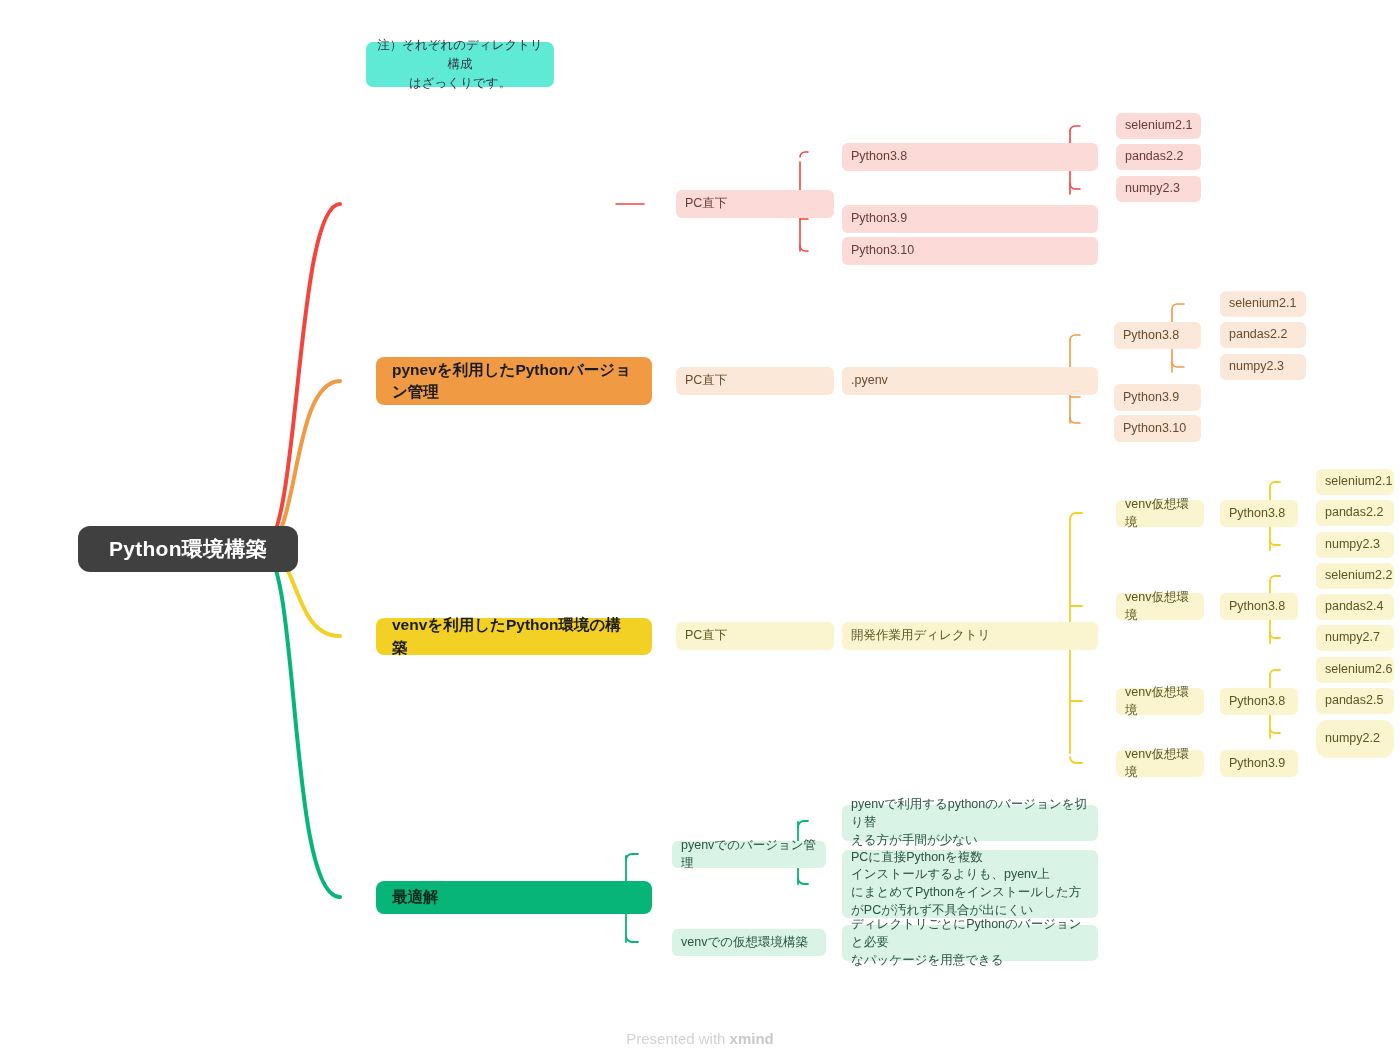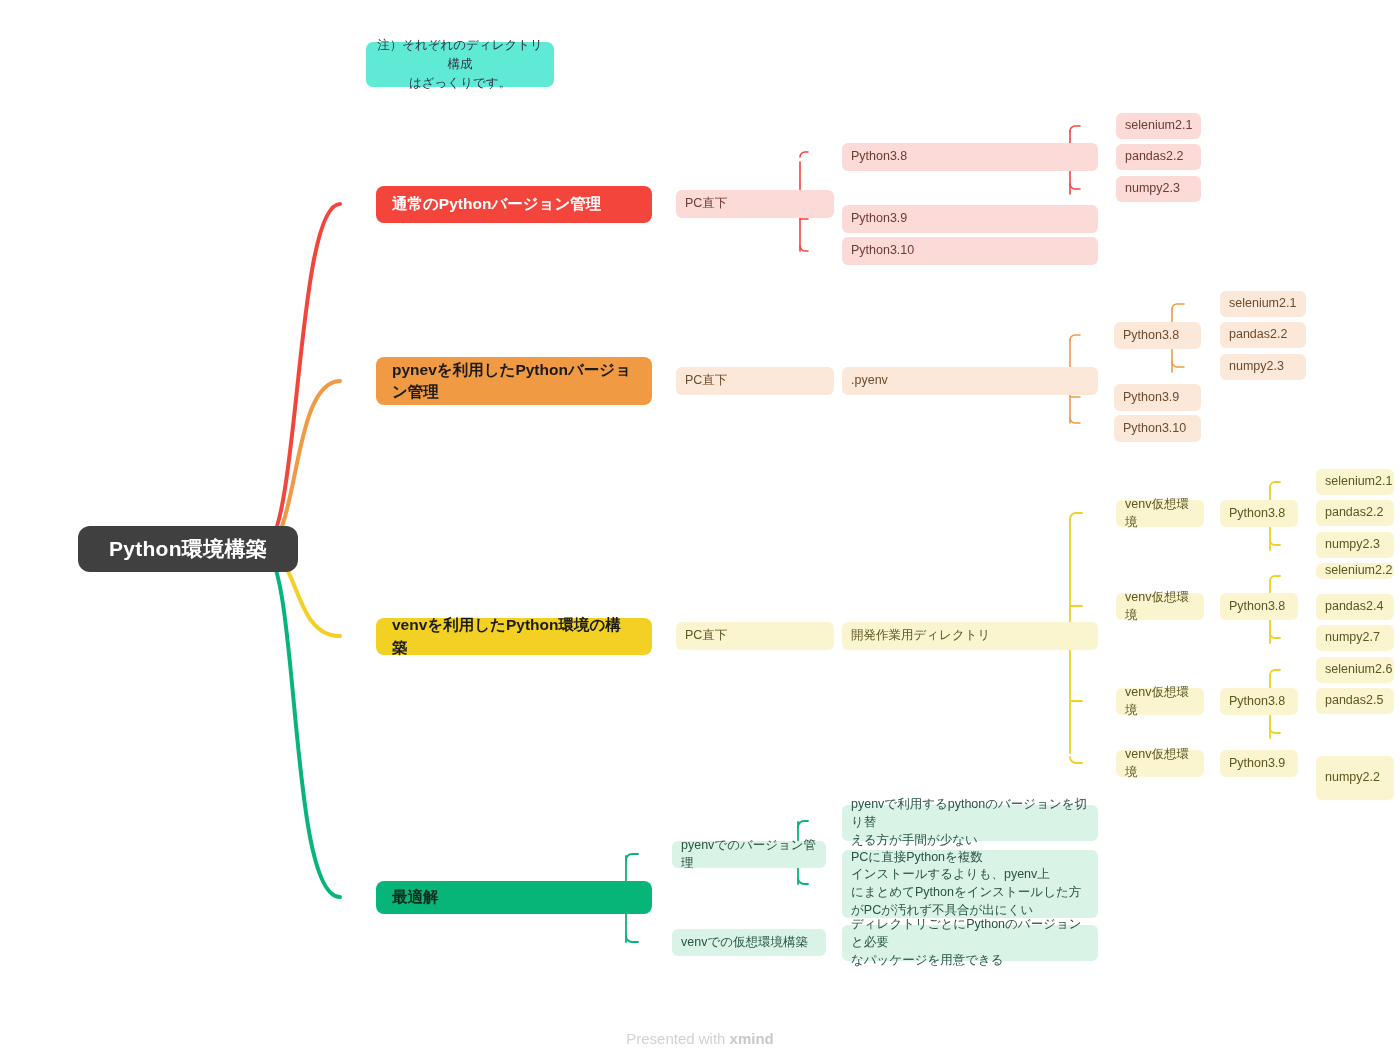--- a/index.html
+++ b/index.html
@@ -180,21 +180,20 @@
 
       <path d="M790,942 L808,942" stroke="#07b579" stroke-width="1.8"></path>
     </g>
   </svg>
 
   <div class="note" style="left:366px; top:42px; width:188px; height:45px;">注）それぞれのディレクトリ構成
 はざっくりです。</div>
 
   <div class="node root" style="left:42px; top:526px; width:220px; height:46px; justify-content:center;">Python環境構築</div>
 
-  <div class="node main red" style="left:340px; top:186px; width:276px; height:37px;">通常のPythonバージョン管理</div>
 
   <div class="node sub red" style="left:640px; top:190px; width:158px; height:28px;">PC直下</div>
 
   <div class="node sub red" style="left:806px; top:143px; width:256px; height:28px;">Python3.8</div>
   <div class="node sub red" style="left:806px; top:205px; width:256px; height:28px;">Python3.9</div>
   <div class="node sub red" style="left:806px; top:237px; width:256px; height:28px;">Python3.10</div>
 
   <div class="node sub red" style="left:1080px; top:113px; width:85px; height:26px;">selenium2.1</div>
   <div class="node sub red" style="left:1080px; top:144px; width:85px; height:26px;">pandas2.2</div>
   <div class="node sub red" style="left:1080px; top:176px; width:85px; height:26px;">numpy2.3</div>
@@ -220,29 +219,29 @@
   <div class="node sub yellow" style="left:806px; top:622px; width:256px; height:28px;">開発作業用ディレクトリ</div>
 
   <div class="node sub yellow" style="left:1080px; top:500px; width:88px; height:27px;">venv仮想環境</div>
   <div class="node sub yellow" style="left:1184px; top:500px; width:78px; height:27px;">Python3.8</div>
   <div class="node sub yellow" style="left:1280px; top:469px; width:78px; height:26px;">selenium2.1</div>
   <div class="node sub yellow" style="left:1280px; top:500px; width:78px; height:26px;">pandas2.2</div>
   <div class="node sub yellow" style="left:1280px; top:532px; width:78px; height:26px;">numpy2.3</div>
 
   <div class="node sub yellow" style="left:1080px; top:593px; width:88px; height:27px;">venv仮想環境</div>
   <div class="node sub yellow" style="left:1184px; top:593px; width:78px; height:27px;">Python3.8</div>
-  <div class="node sub yellow" style="left:1280px; top:563px; width:78px; height:16px;">selenium2.2</div>
+  <div class="node sub yellow" style="left:1280px; top:563px; width:78px; height:26px;">selenium2.2</div>
   <div class="node sub yellow" style="left:1280px; top:594px; width:78px; height:26px;">pandas2.4</div>
   <div class="node sub yellow" style="left:1280px; top:625px; width:78px; height:26px;">numpy2.7</div>
 
   <div class="node sub yellow" style="left:1080px; top:688px; width:88px; height:27px;">venv仮想環境</div>
   <div class="node sub yellow" style="left:1184px; top:688px; width:78px; height:27px;">Python3.8</div>
   <div class="node sub yellow" style="left:1280px; top:657px; width:78px; height:26px;">selenium2.6</div>
   <div class="node sub yellow" style="left:1280px; top:688px; width:78px; height:26px;">pandas2.5</div>
-  <div class="node sub yellow" style="left:1280px; top:756px; width:78px; height:44px;">numpy2.2</div>
+  <div class="node sub yellow" style="left:1280px; top:720px; width:78px; height:38px;border-radius:12px;">numpy2.2</div>
 
   <div class="node sub yellow" style="left:1080px; top:750px; width:88px; height:27px;">venv仮想環境</div>
   <div class="node sub yellow" style="left:1184px; top:750px; width:78px; height:27px;">Python3.9</div>
 
   <div class="node main green" style="left:340px; top:881px; width:276px; height:33px;">最適解</div>
 
   <div class="node sub green" style="left:636px; top:841px; width:154px; height:27px;">pyenvでのバージョン管理</div>
   <div class="node sub green" style="left:636px; top:929px; width:154px; height:27px;">venvでの仮想環境構築</div>
 
   <div class="node sub green multiline" style="left:806px; top:805px; width:256px; height:36px;">pyenvで利用するpythonのバージョンを切り替

